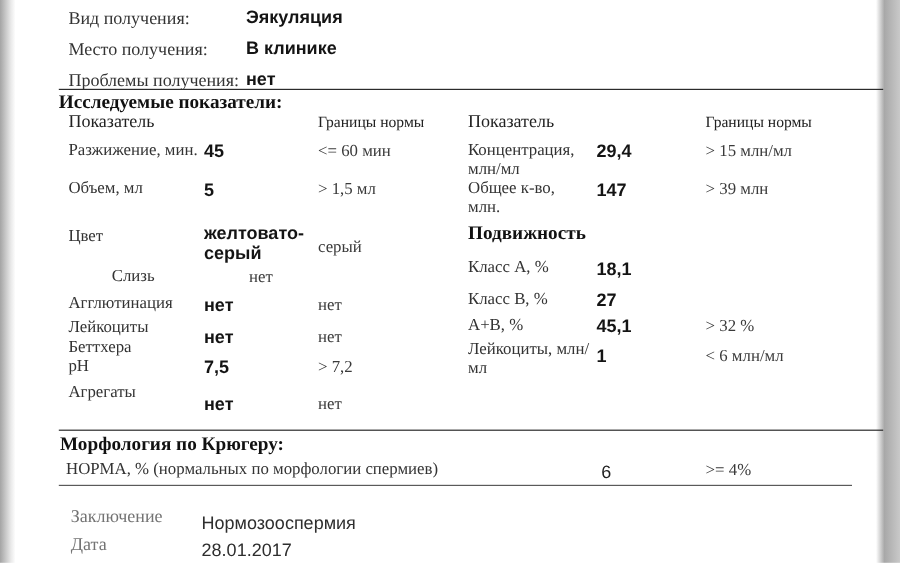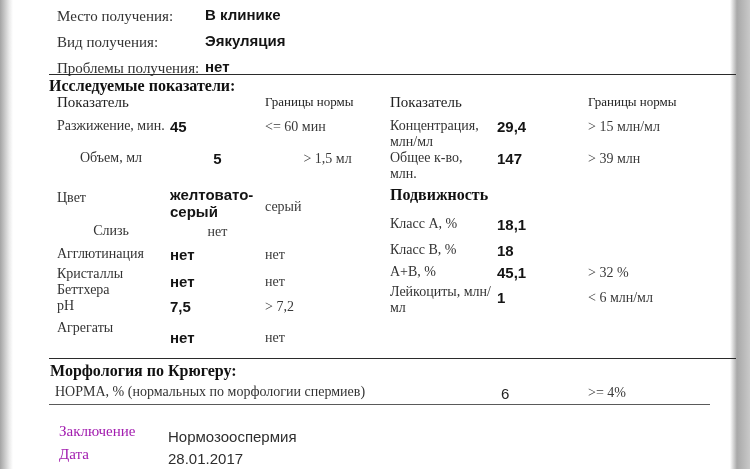--- a/index.html
+++ b/index.html
@@ -48,38 +48,38 @@
   .trow .lbl{padding-right:5px;}
   .subhead{font-weight:bold;font-size:16px;color:#111;min-height:30px;padding-top:4px;}
 
   
   .morph-title{position:absolute;left:50px;top:362px;font-weight:bold;font-size:16px;color:#111;}
   .morph-label{position:absolute;left:55px;top:384px;font-size:14px;color:#333;}
   .morph-value{position:absolute;left:501px;top:385px;font-family:"Liberation Sans", sans-serif;font-size:15px;color:#222;}
   .morph-norm{position:absolute;left:588px;top:385px;font-size:14px;color:#3a3a3a;}
 
   
-  .f-lbl{position:absolute;left:59px;font-size:15px;color:#a21caf;}
+  .f-lbl{position:absolute;left:59px;font-size:15px;color:#737373;}
   .f-val{position:absolute;left:168px;font-family:"Liberation Sans", sans-serif;font-size:15px;color:#2e2e2e;}
 </style>
 </head>
 <body>
 
 <div class="page">
   <div class="edge-left"></div>
   <div class="edge-right"></div>
 
   <div class="top-info">
     <div class="top-row">
+      <span class="lbl">Вид получения:</span>
+      <span class="val">Эякуляция</span>
+    </div>
+    <div class="top-row">
       <span class="lbl">Место получения:</span>
       <span class="val">В клинике</span>
-    </div>
-    <div class="top-row">
-      <span class="lbl">Вид получения:</span>
-      <span class="val">Эякуляция</span>
     </div>
     <div class="top-row">
       <span class="lbl">Проблемы получения:</span>
       <span class="val">нет</span>
     </div>
   </div>
 
   <div class="hline" style="left:49px;top:74px;width:687px;"></div>
   <div class="section-title" style="left:49px;top:77px;">Исследуемые показатели:</div>
 
@@ -87,41 +87,41 @@
     <div class="thead">
       <span class="h-ind">Показатель</span>
       <span></span>
       <span class="h-norm">Границы нормы</span>
     </div>
     <div class="trow" style="min-height:32px;">
       <span class="lbl">Разжижение, мин.</span>
       <span class="val">45</span>
       <span class="norm">&lt;= 60 мин</span>
     </div>
-    <div class="trow" style="min-height:36px;text-align:center;">
+    <div class="trow" style="min-height:36px;">
       <span class="lbl">Объем, мл</span>
       <span class="val">5</span>
       <span class="norm">&gt; 1,5 мл</span>
     </div>
     <div class="trow" style="min-height:37px;">
       <span class="lbl" style="padding-top:4px;">Цвет</span>
       <span class="val">желтовато-серый</span>
       <span class="norm" style="padding-top:12px;">серый</span>
     </div>
     <div class="trow" style="min-height:23px;text-align:center;">
       <span class="lbl">Слизь</span>
       <span class="norm">нет</span>
     </div>
     <div class="trow" style="min-height:20px;">
       <span class="lbl">Агглютинация</span>
       <span class="val">нет</span>
       <span class="norm">нет</span>
     </div>
     <div class="trow" style="min-height:29px;">
-      <span class="lbl">Кристаллы Беттхера</span>
+      <span class="lbl">Лейкоциты Беттхера</span>
       <span class="val" style="padding-top:7px;">нет</span>
       <span class="norm" style="padding-top:7px;">нет</span>
     </div>
     <div class="trow" style="min-height:22px;">
       <span class="lbl">pH</span>
       <span class="val">7,5</span>
       <span class="norm">&gt; 7,2</span>
     </div>
     <div class="trow" style="min-height:28px;">
       <span class="lbl">Агрегаты</span>
@@ -147,21 +147,21 @@
       <span class="norm">&gt; 39 млн</span>
     </div>
     <div class="subhead">Подвижность</div>
     <div class="trow" style="min-height:26px;">
       <span class="lbl">Класс A, %</span>
       <span class="val">18,1</span>
       <span class="norm"></span>
     </div>
     <div class="trow" style="min-height:22px;">
       <span class="lbl">Класс B, %</span>
-      <span class="val">18</span>
+      <span class="val">27</span>
       <span class="norm"></span>
     </div>
     <div class="trow" style="min-height:20px;">
       <span class="lbl">A+B, %</span>
       <span class="val">45,1</span>
       <span class="norm">&gt; 32 %</span>
     </div>
     <div class="trow" style="min-height:28px;">
       <span class="lbl">Лейкоциты, млн/мл</span>
       <span class="val" style="padding-top:5px;">1</span>

